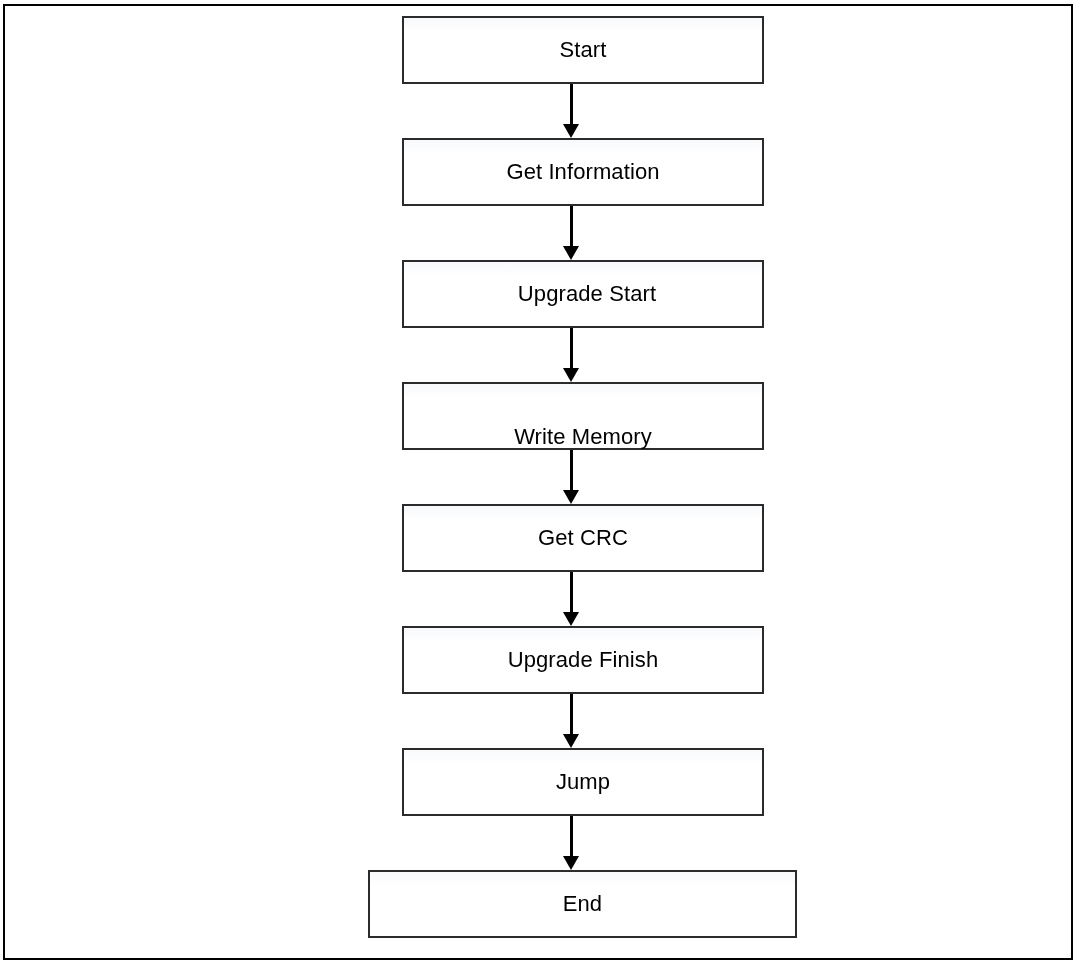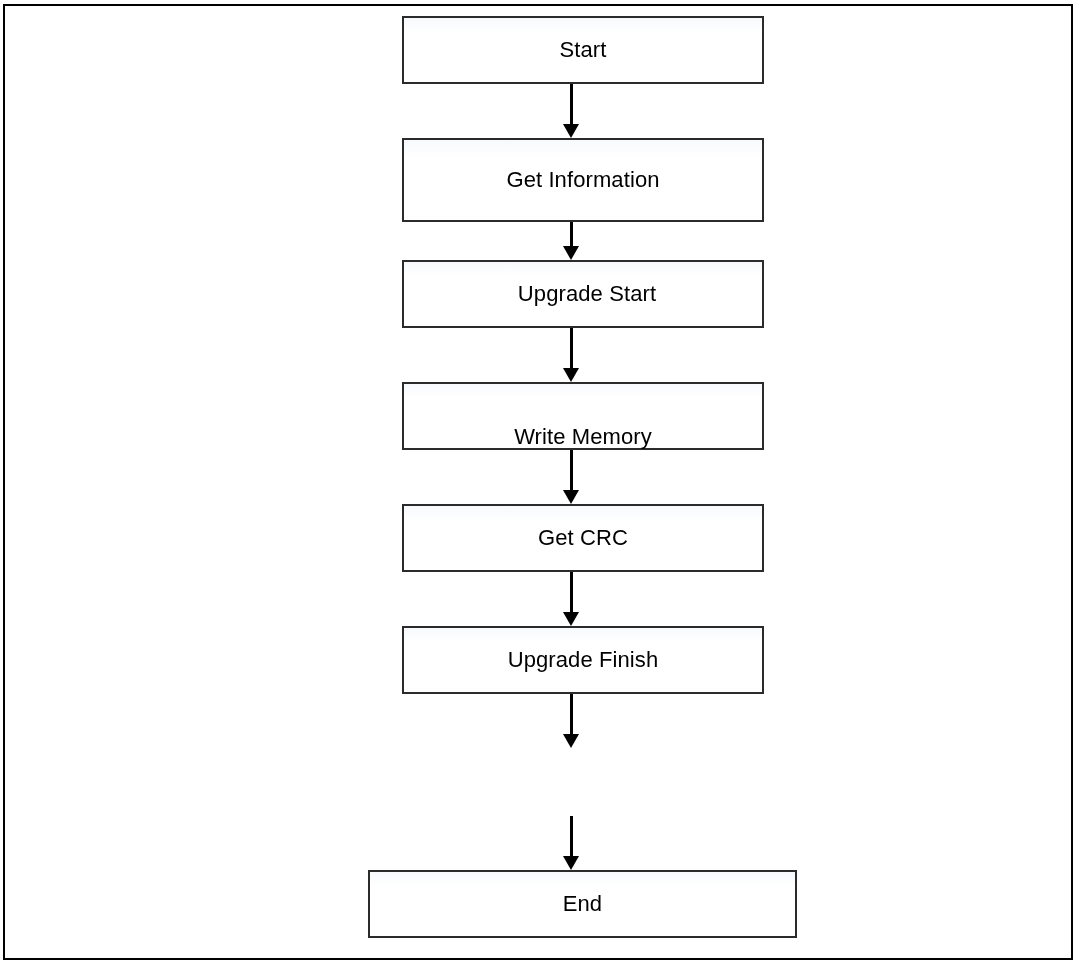--- a/index.html
+++ b/index.html
@@ -109,39 +109,42 @@
     </div>
     <div class="flow-arrow" style="left:517px; top:810px; height:54px;">
       <div class="arrow-shaft" style="height:40px;"></div>
       <div class="arrow-head"></div>
     </div>
 
     <div class="flow-node" style="left:358px; top:10px; width:362px; height:68px;">
       <span class="node-label">Start</span>
     </div>
 
-    <div class="flow-node" style="left:358px; top:132px; width:362px; height:84px;">
+    <div class="flow-node" style="left:358px; top:132px; width:362px; height:68px;">
       <span class="node-label">Get Information</span>
     </div>
 
     <div class="flow-node" style="left:358px; top:254px; width:362px; height:68px;padding-left:8px;">
       <span class="node-label">Upgrade Start</span>
     </div>
 
     <div class="flow-node" style="left:358px; top:376px; width:362px; height:68px;align-items:flex-end;">
       <span class="node-label">Write Memory</span>
     </div>
 
     <div class="flow-node" style="left:358px; top:498px; width:362px; height:68px;">
       <span class="node-label">Get CRC</span>
     </div>
 
     <div class="flow-node" style="left:358px; top:620px; width:362px; height:68px;">
       <span class="node-label">Upgrade Finish</span>
     </div>
 
+    <div class="flow-node" style="left:358px; top:742px; width:362px; height:68px;">
+      <span class="node-label">Jump</span>
+    </div>
 
     <div class="flow-node" style="left:324px; top:864px; width:429px; height:68px;">
       <span class="node-label">End</span>
     </div>
 
   </div>
 </div>
 
 </body></html>

